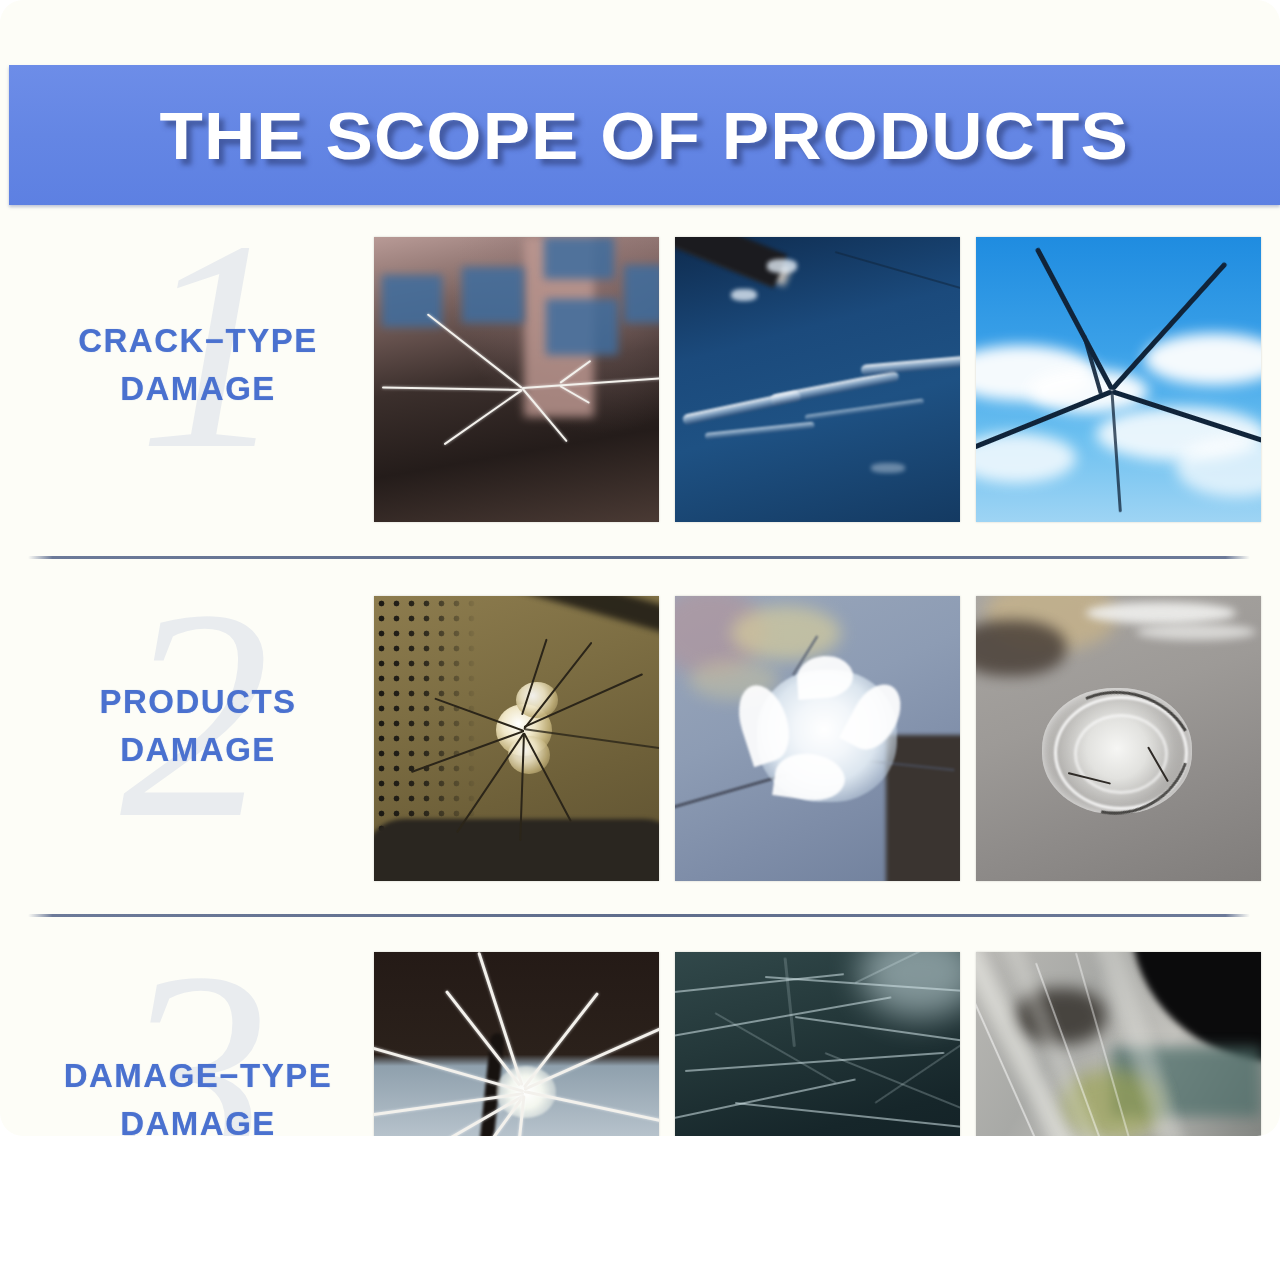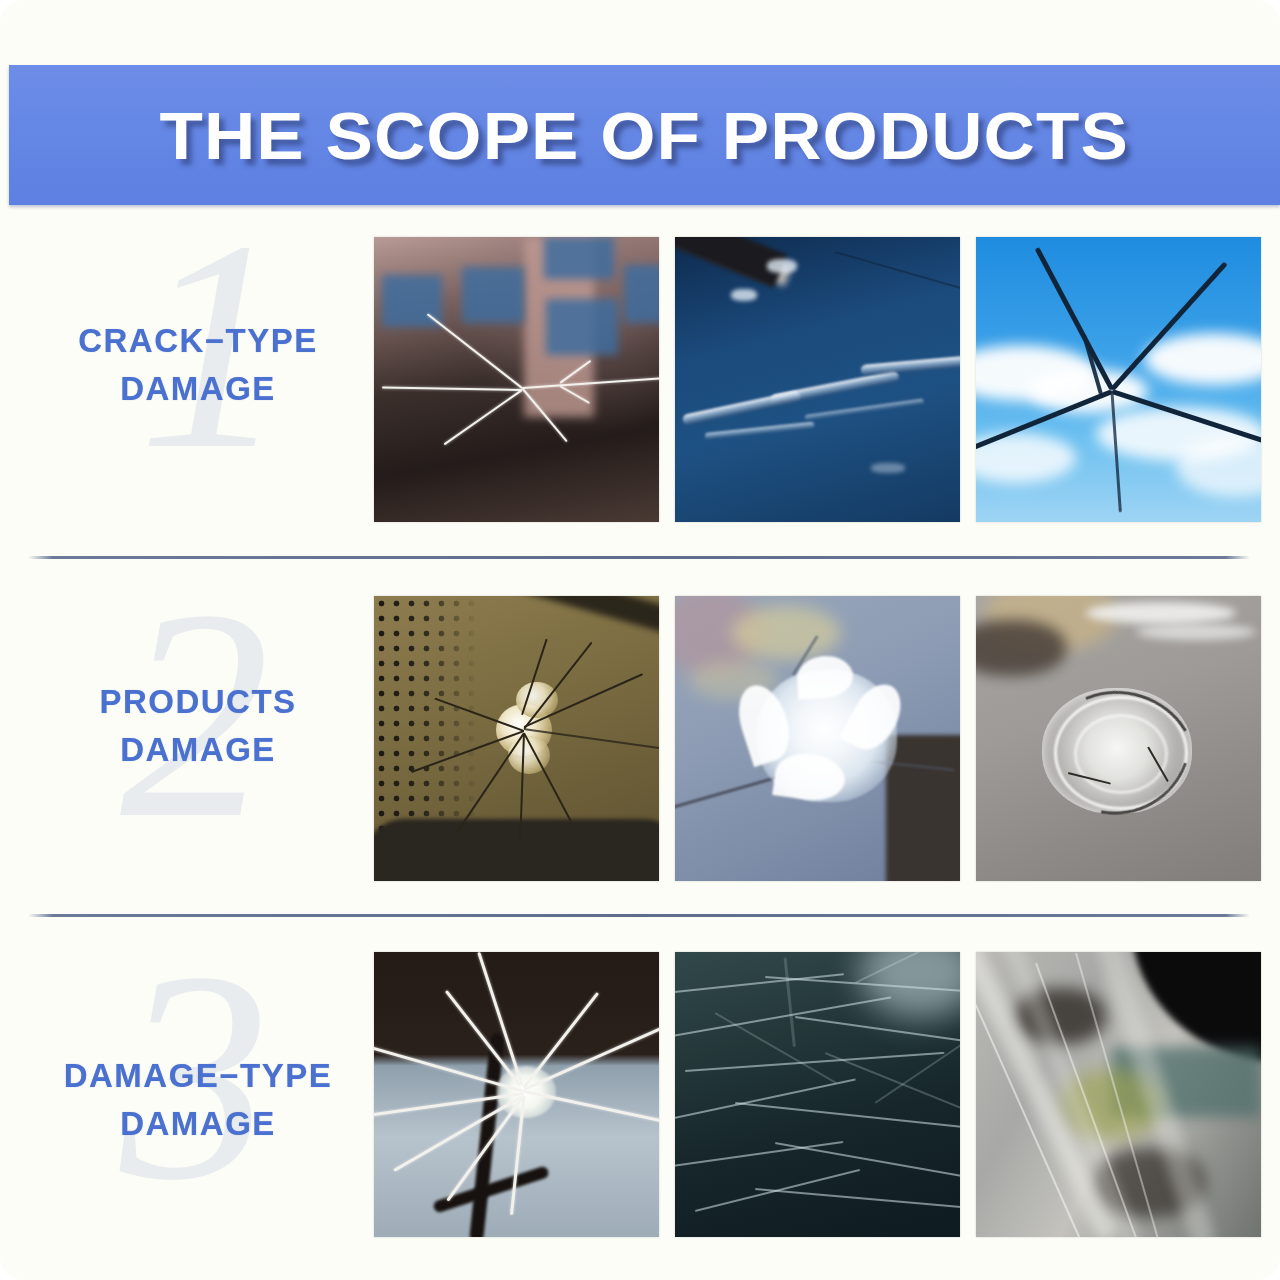--- a/index.html
+++ b/index.html
@@ -3,21 +3,21 @@
 <meta charset="utf-8">
 <style>
   html, body {
     margin: 0;
     padding: 0;
     background: #ffffff;
   }
   #page {
     position: relative;
     width: 1280px;
-    height: 1280px;
+    height: 1136px;
     background: #fdfdf7;
     font-family: "Liberation Sans", sans-serif;
     overflow: hidden;
     border-radius: 23px;
   }
 
   
   #banner {
     position: absolute;
     left: 9px;

